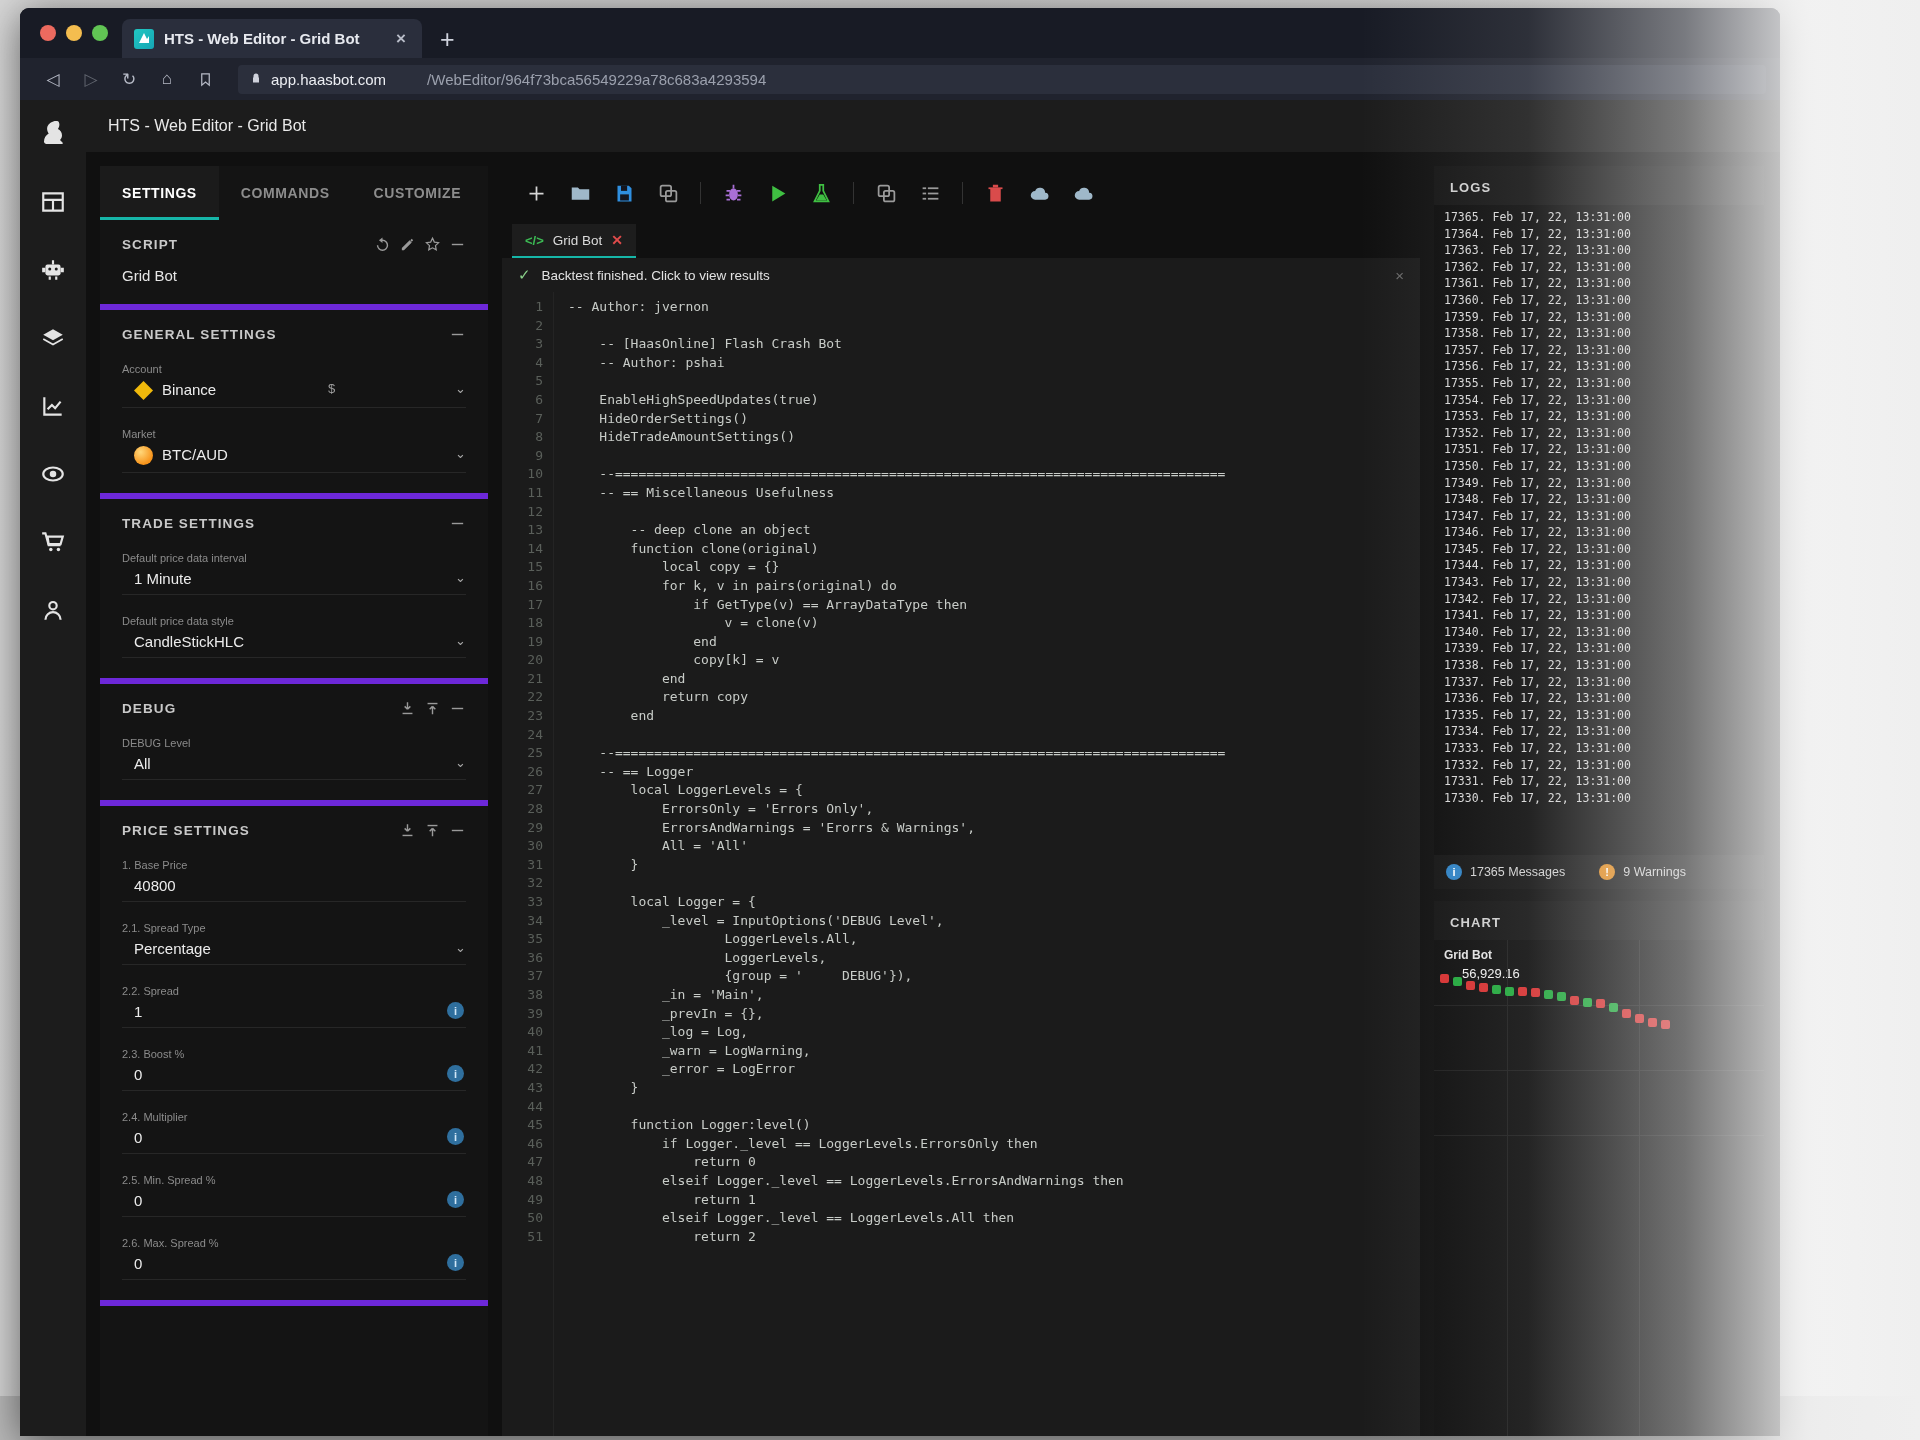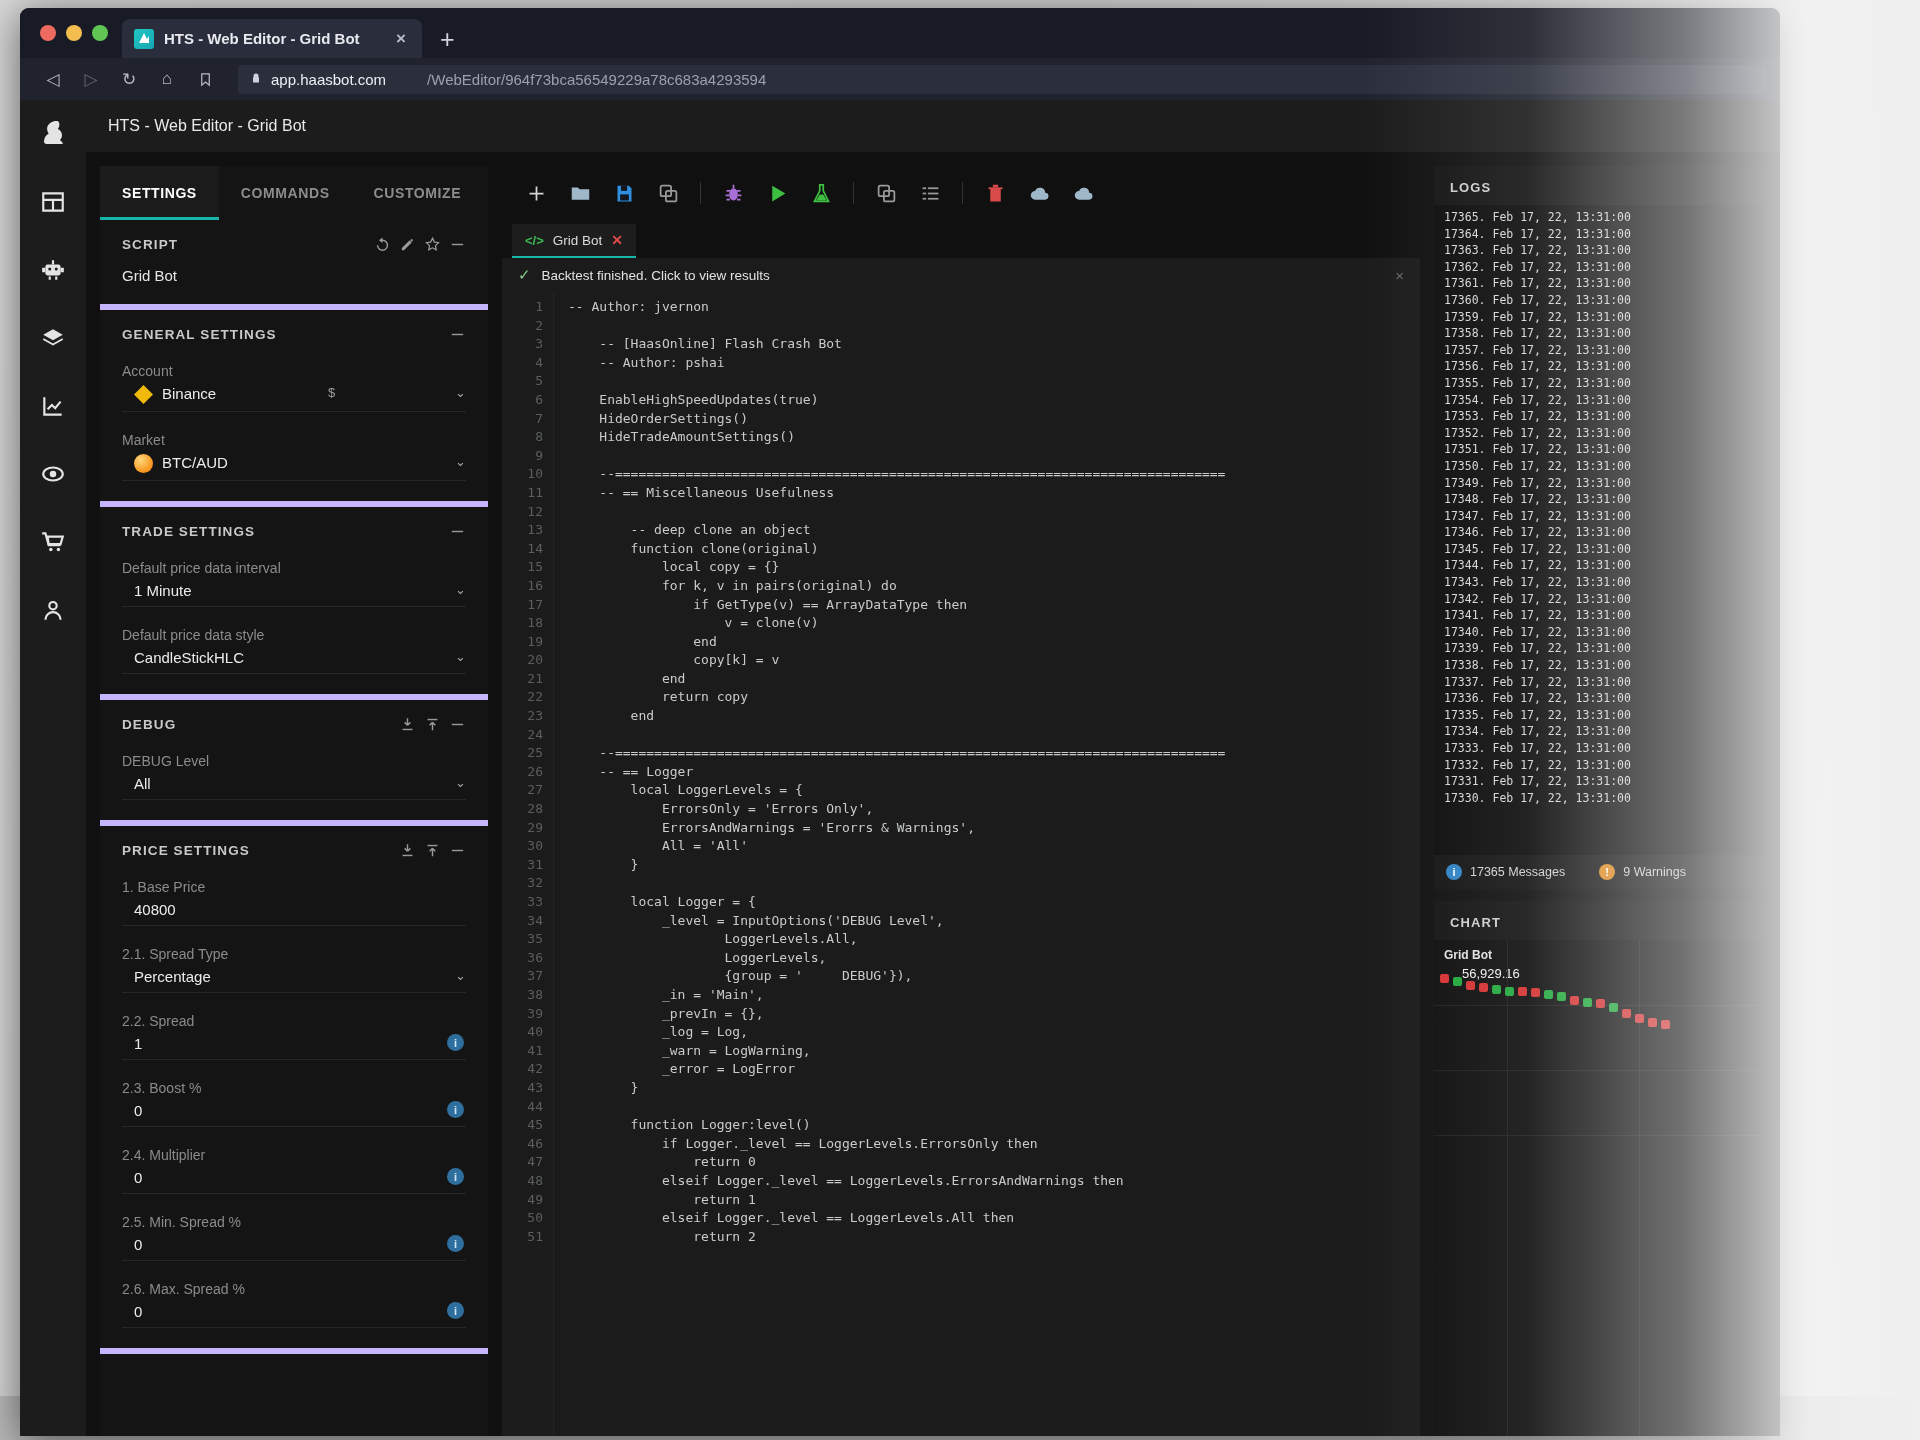--- a/index.html
+++ b/index.html
@@ -122,35 +122,35 @@
     padding: 0 22px; display: flex; align-items: center;
     color: #8d8d8d; font-size: 14px; font-weight: bold; letter-spacing: .6px;
     position: relative;
   }
   .stab.active { color: #ffffff; background: #1b1b1b; }
   .stab.active::after {
     content:""; position: absolute; left: 0; right: 0; bottom: 0;
     height: 3px; background: #16b6a8;
   }
 
-  .card { background: #141414; padding: 16px 22px 20px 22px; border-bottom: 6px solid #c4b5fd; }
+  .card { background: #141414; padding: 16px 22px 20px 22px; border-bottom: 6px solid #6d28d9; }
   .card-head {
     display: flex; align-items: center; gap: 8px;
     color: #c9c9c9; font-size: 13.5px; font-weight: bold; letter-spacing: 1.1px;
     margin-bottom: 14px;
   }
   .card-head .ct { flex: 1; }
   .hicon { color: #9a9a9a; display:flex; align-items:center; }
   .hicon svg { width: 17px; height: 17px; fill: currentColor; }
 
   .script-name { color: #e6e6e6; font-size: 15px; }
 
   .field { padding: 6px 0 7px 0; border-bottom: 1px solid #272727; margin-bottom: 14px; position: relative; }
   .field:last-child { margin-bottom: 0; }
-  .flabel { color: #8b8b8b; font-size: 14px; margin-bottom: 6px; }
+  .flabel { color: #8b8b8b; font-size: 11px; margin-bottom: 6px; }
   .fvalue {
     color: #ececec; font-size: 15px; display: flex; align-items: flex-start; gap: 9px;
     padding-left: 12px;
   }
   .caret { margin-left: auto; color: #a8a8a8; font-size: 13px; }
   .sub { color: #9d9d9d; font-size: 13px; margin-left: auto; padding-right: 8px; }
   .coin { width: 19px; height: 19px; border-radius: 50%; flex-shrink: 0; }
   .coin.bnb { background: #f0b90b; clip-path: polygon(50% 0,100% 50%,50% 100%,0 50%); border-radius:0; }
   .coin.btc { background: radial-gradient(circle at 35% 32%,#ffd77a,#f7931a 70%); }
   .infoicon {

